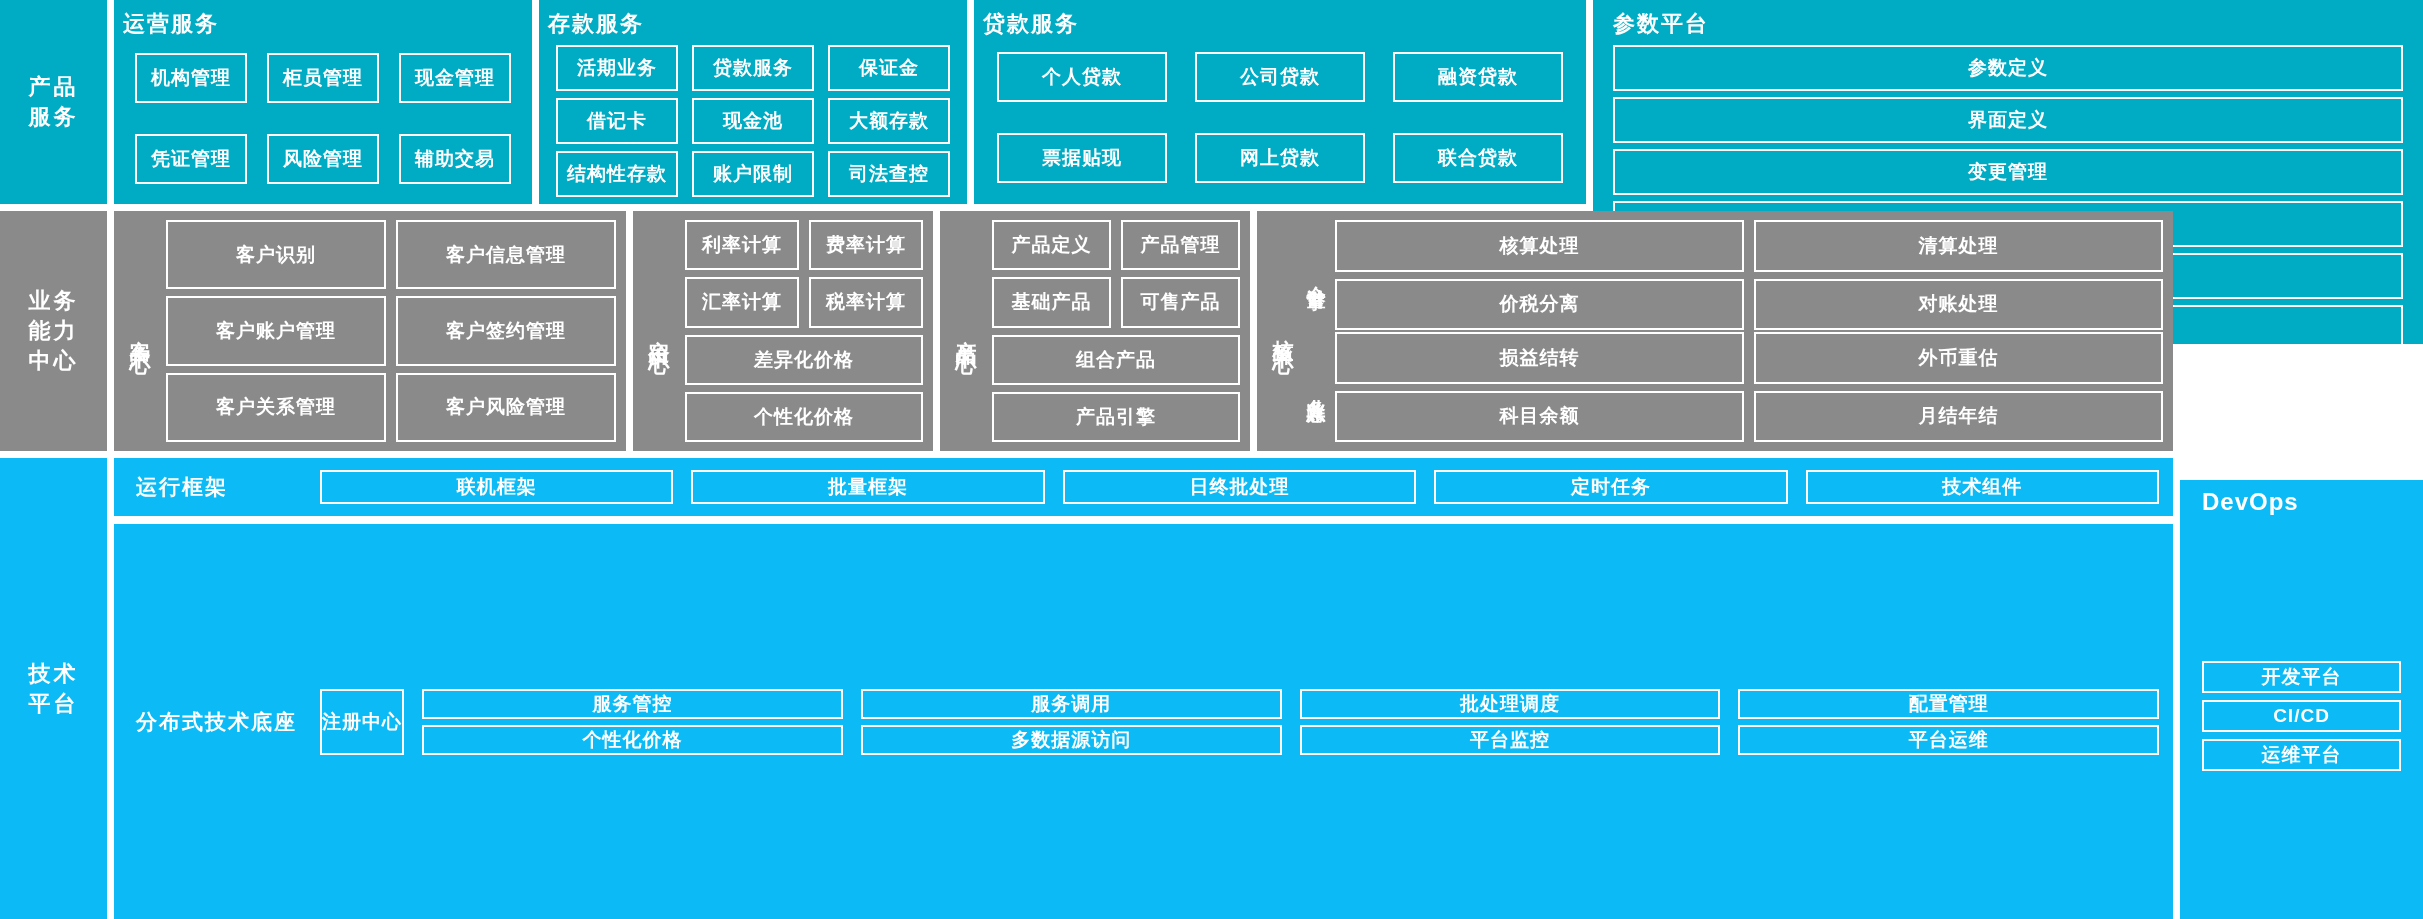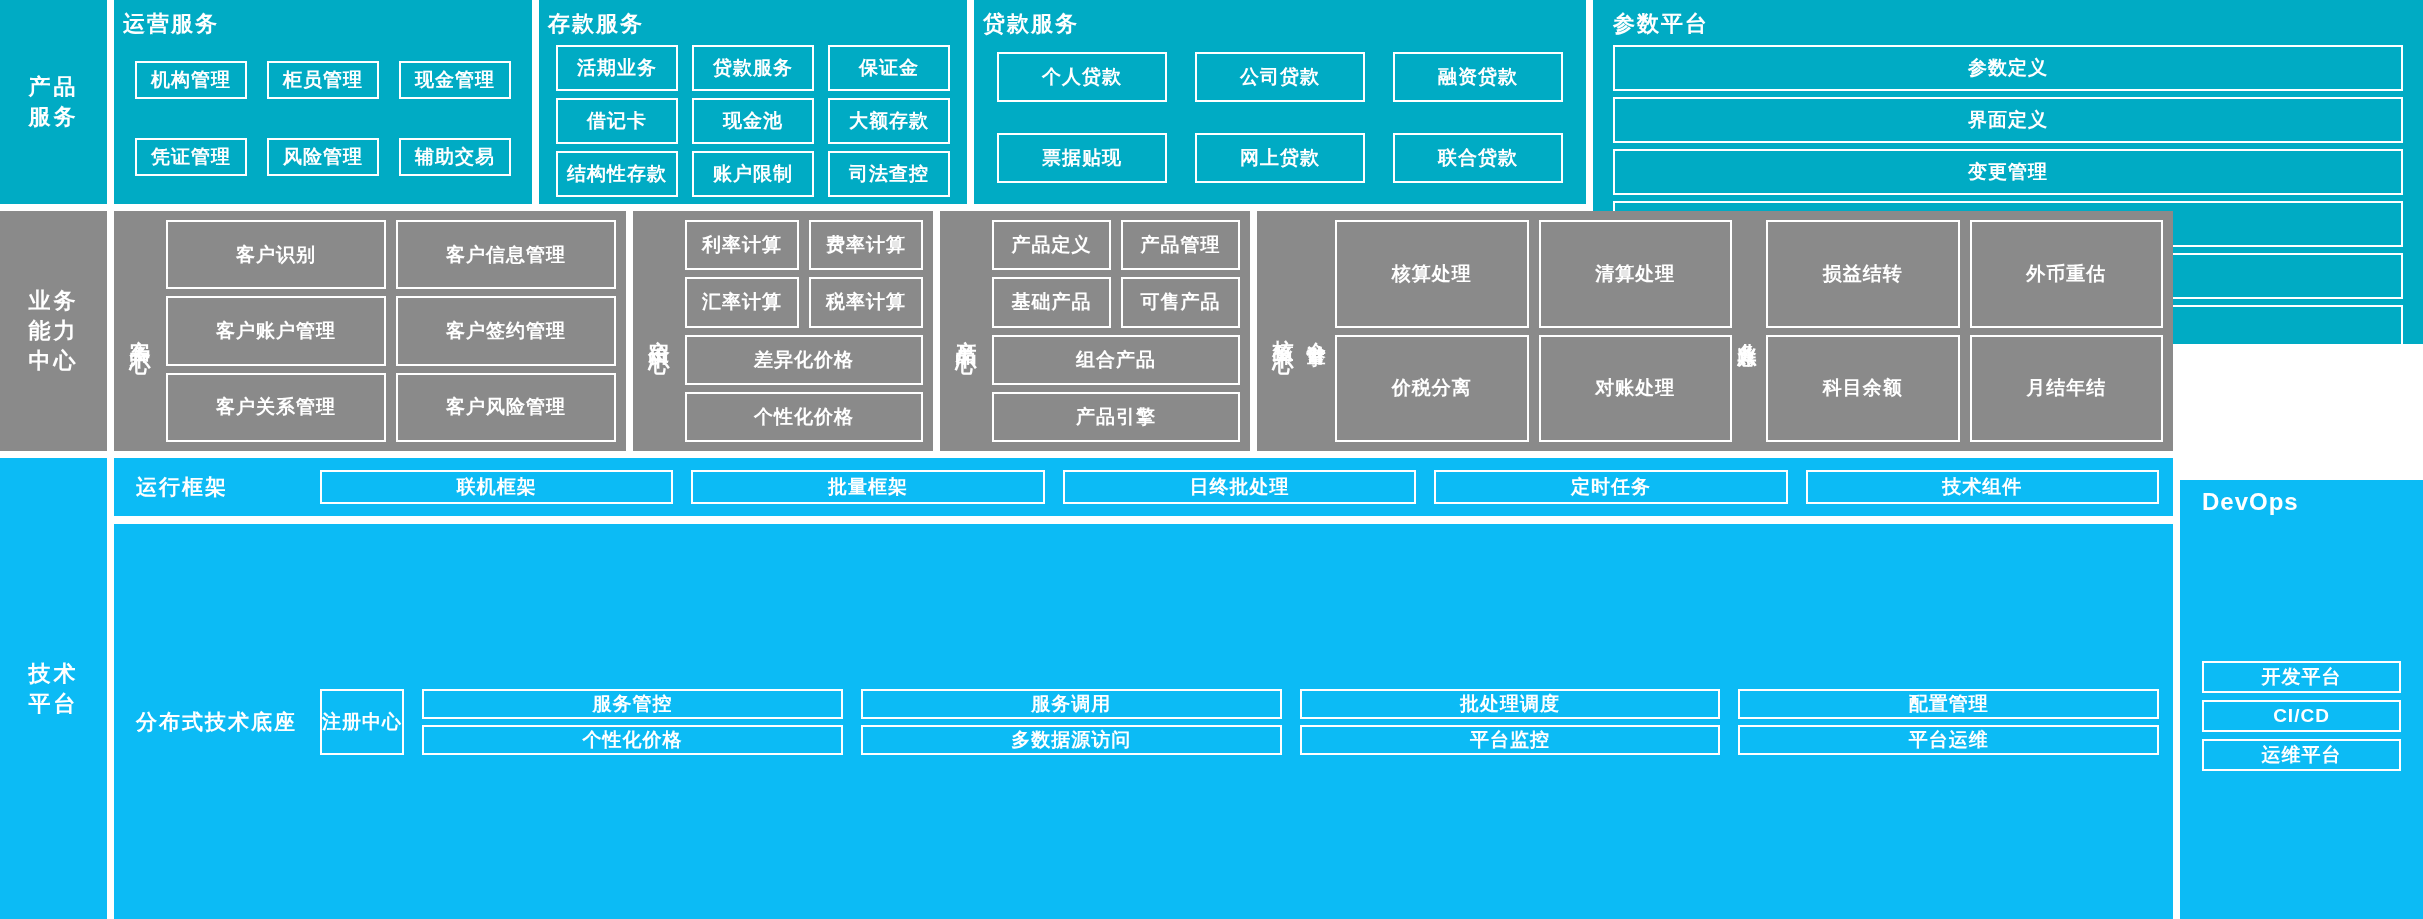--- a/index.html
+++ b/index.html
@@ -64,21 +64,21 @@
     padding:0 8px 2px 8px;
   }
   .svc-grid .tile{height:46px;}
   .svc-ops{flex:0 0 418px;}
   .svc-dep{flex:0 0 428px;}
   .svc-loan{flex:0 0 612px;}
   .ops-grid{grid-template-columns:repeat(3,1fr);padding:0 12px 4px 12px;gap:23px 20px;}
   .dep-grid{grid-template-columns:repeat(3,1fr);gap:7px 14px;padding:0 8px 4px 8px;}
   .loan-grid{grid-template-columns:repeat(3,1fr);gap:24px 28px;padding:0 14px 6px 14px;}
   .loan-grid .tile{height:50px;}
-  .ops-grid .tile{height:38px;}
+  .ops-grid .tile{height:50px;}
   .param-col{
     flex:1 1 auto;background:#00ABC4;
     display:flex;flex-direction:column;
     box-sizing:border-box;padding:0 20px 10px 20px;
   }
   .param-list{flex:1;display:flex;flex-direction:column;justify-content:space-evenly;gap:6px;}
   .param-list .tile{height:46px;}
 
   
   .row2{display:flex;gap:7px;height:240px;flex:0 0 240px;}
@@ -89,21 +89,21 @@
   }
   .center .vlabel{flex:0 0 40px;}
   .center-body{flex:1;display:flex;flex-direction:column;gap:7px;padding-left:6px;}
   .center-row{display:flex;gap:10px;flex:1;}
   .center-row .tile{flex:1;text-align:center;}
   .cust{flex:0 0 512px;}
   .price{flex:0 0 300px;}
   .prod{flex:0 0 310px;}
   .acct{flex:1 1 auto;}
   .acct-inner{flex:1;display:flex;gap:4px;}
-  .acct-sub{display:flex;flex-direction:row;gap:2px;flex:1;}
+  .acct-sub{display:flex;flex-direction:column;gap:2px;flex:1;}
   .acct-sub .vlabel{flex:0 0 26px;font-size:19px;letter-spacing:2px;}
   .acct-group{display:flex;gap:6px;flex:1;}
   .acct-group-body{flex:1;display:flex;flex-direction:column;gap:7px;}
 
   
   .row3{display:flex;gap:7px;flex:1 1 auto;min-height:0;}
   .r3-side{flex:0 0 107px;background:#0CBBF5;}
   .tech{
     flex:1 1 auto;display:flex;flex-direction:column;gap:8px;min-width:0;
   }

